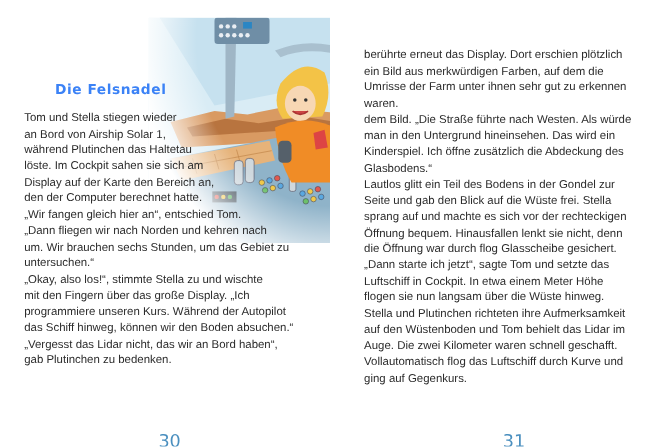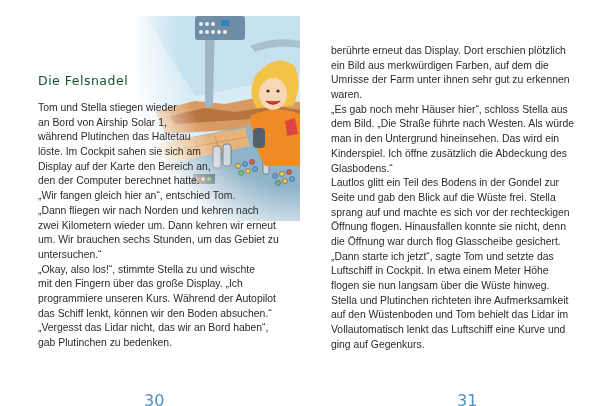--- a/index.html
+++ b/index.html
@@ -13,31 +13,31 @@
   .page-left { left: 0; }
   .page-right { left: 300px; }
 
   .illustration {
     position: absolute; left: 135px; top: 0; width: 165px; height: 205px;
     overflow: hidden;
   }
   .illustration svg { display: block; }
 
   .chapter-title {
-    position: absolute; left: 38px; top: 47px;
+    position: absolute; left: 50px; top: 47px;
     font-family: "DejaVu Sans", sans-serif; font-size: 12.5px;
-    color: #14532d; letter-spacing: 0.5px; font-weight: normal;
+    color: #3b82f6; letter-spacing: 0.5px; font-weight: bold;
   }
 
   .text-block {
     position: absolute; font-size: 10.4px; line-height: 14.7px;
     color: #2b2b2b; white-space: nowrap;
   }
   .text-block .line { display: block; height: 14.7px; }
-  .left-text { left: 38px; top: 85px; }
+  .left-text { left: 22px; top: 85px; }
   .right-text { left: 31px; top: 28px; }
 
   .page-number {
     position: absolute; top: 375px; font-size: 16px;
     font-family: "DejaVu Sans", sans-serif; color: #4a8fbf;
   }
   .pn-left { left: 144px; }
   .pn-right { left: 157px; text-decoration: underline; }
 </style>
 </head>
@@ -130,55 +130,54 @@
 
     <div class="text-block left-text">
       <span class="line">Tom und Stella stiegen wieder</span>
       <span class="line">an Bord von Airship Solar 1,</span>
       <span class="line">während Plutinchen das Haltetau</span>
       <span class="line">löste. Im Cockpit sahen sie sich am</span>
       <span class="line">Display auf der Karte den Bereich an,</span>
       <span class="line">den der Computer berechnet hatte.</span>
       <span class="line">„Wir fangen gleich hier an“, entschied Tom.</span>
       <span class="line">„Dann fliegen wir nach Norden und kehren nach</span>
-      <span class="line">zwei Kilometern wieder um. Dann kehren wir erneut</span>
       <span class="line">um. Wir brauchen sechs Stunden, um das Gebiet zu</span>
       <span class="line">untersuchen.“</span>
       <span class="line">„Okay, also los!“, stimmte Stella zu und wischte</span>
       <span class="line">mit den Fingern über das große Display. „Ich</span>
       <span class="line">programmiere unseren Kurs. Während der Autopilot</span>
-      <span class="line">das Schiff lenkt, können wir den Boden absuchen.“</span>
+      <span class="line">das Schiff hinweg, können wir den Boden absuchen.“</span>
       <span class="line">„Vergesst das Lidar nicht, das wir an Bord haben“,</span>
       <span class="line">gab Plutinchen zu bedenken.</span>
     </div>
 
     <div class="page-number pn-left">30</div>
   </div>
 
   <div class="page page-right">
     <div class="text-block right-text">
       <span class="line">berührte erneut das Display. Dort erschien plötzlich</span>
       <span class="line">ein Bild aus merkwürdigen Farben, auf dem die</span>
       <span class="line">Umrisse der Farm unter ihnen sehr gut zu erkennen</span>
       <span class="line">waren.</span>
-      <span class="line">„Es gab noch mehr Häuser hier“, schloss Stella aus</span>
       <span class="line">dem Bild. „Die Straße führte nach Westen. Als würde</span>
       <span class="line">man in den Untergrund hineinsehen. Das wird ein</span>
       <span class="line">Kinderspiel. Ich öffne zusätzlich die Abdeckung des</span>
       <span class="line">Glasbodens.“</span>
       <span class="line">Lautlos glitt ein Teil des Bodens in der Gondel zur</span>
       <span class="line">Seite und gab den Blick auf die Wüste frei. Stella</span>
       <span class="line">sprang auf und machte es sich vor der rechteckigen</span>
-      <span class="line">Öffnung flogen. Hinausfallen konnte sie nicht, denn</span>
+      <span class="line">Öffnung bequem. Hinausfallen lenkt sie nicht, denn</span>
       <span class="line">die Öffnung war durch flog Glasscheibe gesichert.</span>
       <span class="line">„Dann starte ich jetzt“, sagte Tom und setzte das</span>
       <span class="line">Luftschiff in Cockpit. In etwa einem Meter Höhe</span>
       <span class="line">flogen sie nun langsam über die Wüste hinweg.</span>
       <span class="line">Stella und Plutinchen richteten ihre Aufmerksamkeit</span>
       <span class="line">auf den Wüstenboden und Tom behielt das Lidar im</span>
-      <span class="line">Vollautomatisch lenkt das Luftschiff eine Kurve und</span>
+      <span class="line">Auge. Die zwei Kilometer waren schnell geschafft.</span>
+      <span class="line">Vollautomatisch flog das Luftschiff durch Kurve und</span>
       <span class="line">ging auf Gegenkurs.</span>
     </div>
 
     <div class="page-number pn-right">31</div>
   </div>
 
 </div>
 
 </body></html>

